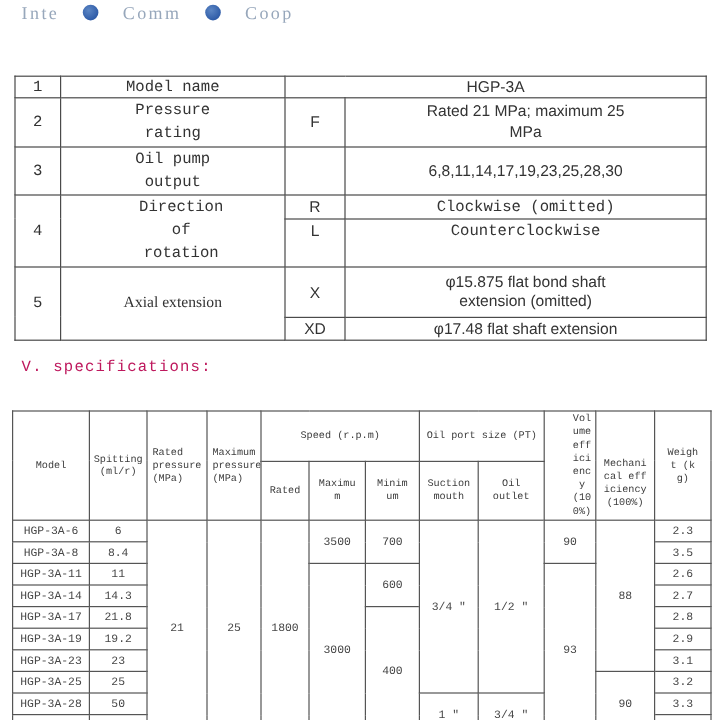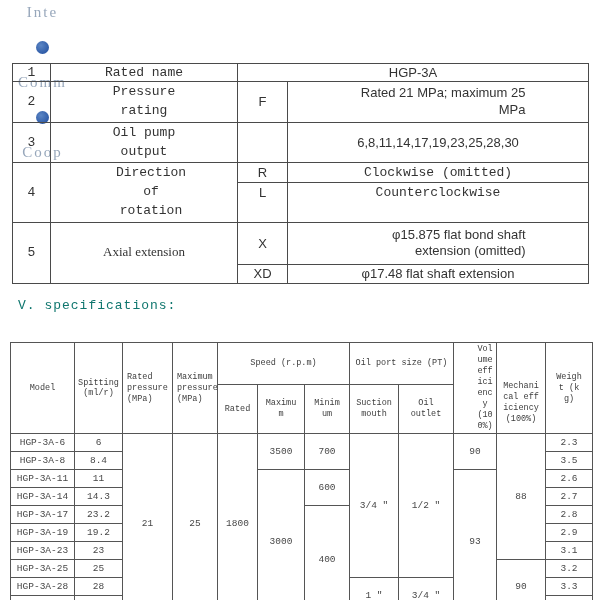--- a/index.html
+++ b/index.html
@@ -2,44 +2,44 @@
 <html><head>
 <meta charset="utf-8">
 <style>
   html,body{margin:0;padding:0;}
   body{
     width:600px;height:600px;background:#ffffff;position:relative;
     font-family:"Liberation Sans", sans-serif;color:#333;overflow:hidden;
   }
   
   .nav{
-    position:absolute;top:4px;left:18px;display:flex;align-items:center;gap:20px;
-    font-family:"Liberation Serif", serif;font-size:15px;letter-spacing:2px;flex-direction:column;
+    position:absolute;top:4px;left:18px;display:flex;gap:20px;
+    font-family:"Liberation Serif", serif;font-size:15px;letter-spacing:2px;
   }
   .nav .navlink{color:#97a7bb;cursor:pointer;}
   .nav .dot{
     width:13px;height:13px;border-radius:50%;
     background:radial-gradient(circle at 38% 35%, #5c86c4 0%, #2f5ca8 70%, #274e93 100%);
   }
   
   table{border-collapse:collapse;table-layout:fixed;}
   td{border:1px solid #4a4a4a;text-align:center;vertical-align:middle;overflow:hidden;padding:1px 2px;}
   .type-table{position:absolute;left:12px;top:63px;width:576px;}
   .type-table td{font-size:13px;color:#333;}
   .mono{font-family:"Liberation Mono", monospace;color:#555;}
   .sans{font-family:"Liberation Sans", sans-serif;color:#2e2e2e;}
   .h18{height:18px;} .h37{height:37px;} .h42{height:42px;} .h19{height:19px;}
   .wrap{display:inline-block;line-height:1.45;}
-  .w95{max-width:95px;} .w80{max-width:80px;margin-left:14px;} .w110{max-width:110px;font-family:Liberation Serif, serif;} .w175{max-width:175px;line-height:1.3;text-align:right;}
+  .w95{max-width:95px;} .w80{max-width:80px;margin-left:14px;} .w110{max-width:110px;font-family:Liberation Serif, serif;} .w175{max-width:175px;line-height:1.3;}
   .vt{vertical-align:top;padding-top:2px;}
   .code{font-size:12px;color:#444;}
   
   .heading{
     position:absolute;left:18px;top:298px;
-    font-family:"Liberation Mono", monospace;font-size:13px;color:#0f766e;letter-spacing:1px;
+    font-family:"Liberation Mono", monospace;font-size:13px;color:#be185d;letter-spacing:1px;
   }
   
   .spec-table{position:absolute;left:10px;top:342px;width:582px;font-family:"Liberation Mono", monospace;}
   .spec-table td{border:1px solid #555;color:#474747;}
   .sh1{height:32px;} .sh2{height:38px;}
   .spec-table .hd{font-size:8.5px;line-height:1.25;color:#3d3d3d;}
   .hs{display:inline-block;word-break:break-all;line-height:1.3;}
   .hw33{max-width:33px;} .hw28{max-width:28px;} .hw36{max-width:36px;margin-left:20px;} .hw40{max-width:40px;margin-top:30px;}
   .tl{text-align:left;padding-left:4px;}
   .br{height:18px;font-size:9.5px;}
@@ -59,21 +59,21 @@
 <table class="type-table">
   <colgroup>
       <col style="width:38px">
       <col style="width:187px">
       <col style="width:50px">
       <col style="width:301px">
     </colgroup>
   <tbody>
       <tr class="h18">
     <td class="mono">1</td>
-    <td class="mono">Rated name</td>
+    <td class="mono">Model name</td>
     <td colspan="2" class="sans">HGP-3A</td>
   </tr>
   <tr class="h37">
     <td class="mono">2</td>
     <td class="mono"><span class="wrap w95">Pressure rating</span></td>
     <td class="sans code">F</td>
     <td class="sans"><span class="wrap w175">Rated 21 MPa; maximum 25 MPa</span></td>
   </tr>
   <tr class="h37">
     <td class="mono">3</td>
@@ -168,21 +168,21 @@
     <td rowspan="8" class="num">93</td>
     <td class="num">2.6</td>
   </tr>
   <tr class="br">
     <td>HGP-3A-14</td>
     <td class="num">14.3</td>
     <td class="num">2.7</td>
   </tr>
   <tr class="br">
     <td>HGP-3A-17</td>
-    <td class="num">23.2</td>
+    <td class="num">21.8</td>
     <td rowspan="6" class="num">400</td>
     <td class="num">2.8</td>
   </tr>
   <tr class="br">
     <td>HGP-3A-19</td>
     <td class="num">19.2</td>
     <td class="num">2.9</td>
   </tr>
   <tr class="br">
     <td>HGP-3A-23</td>
@@ -190,21 +190,21 @@
     <td class="num">3.1</td>
   </tr>
   <tr class="br">
     <td>HGP-3A-25</td>
     <td class="num">25</td>
     <td rowspan="3" class="num">90</td>
     <td class="num">3.2</td>
   </tr>
   <tr class="br">
     <td>HGP-3A-28</td>
-    <td class="num">28</td>
+    <td class="num">50</td>
     <td rowspan="2" class="num">1 "</td>
     <td rowspan="2" class="num">3/4 "</td>
     <td class="num">3.3</td>
   </tr>
   <tr class="br">
     <td>HGP-3A-30</td>
     <td class="num">30</td>
     <td class="num">3.4</td>
   </tr>
 </tbody>

